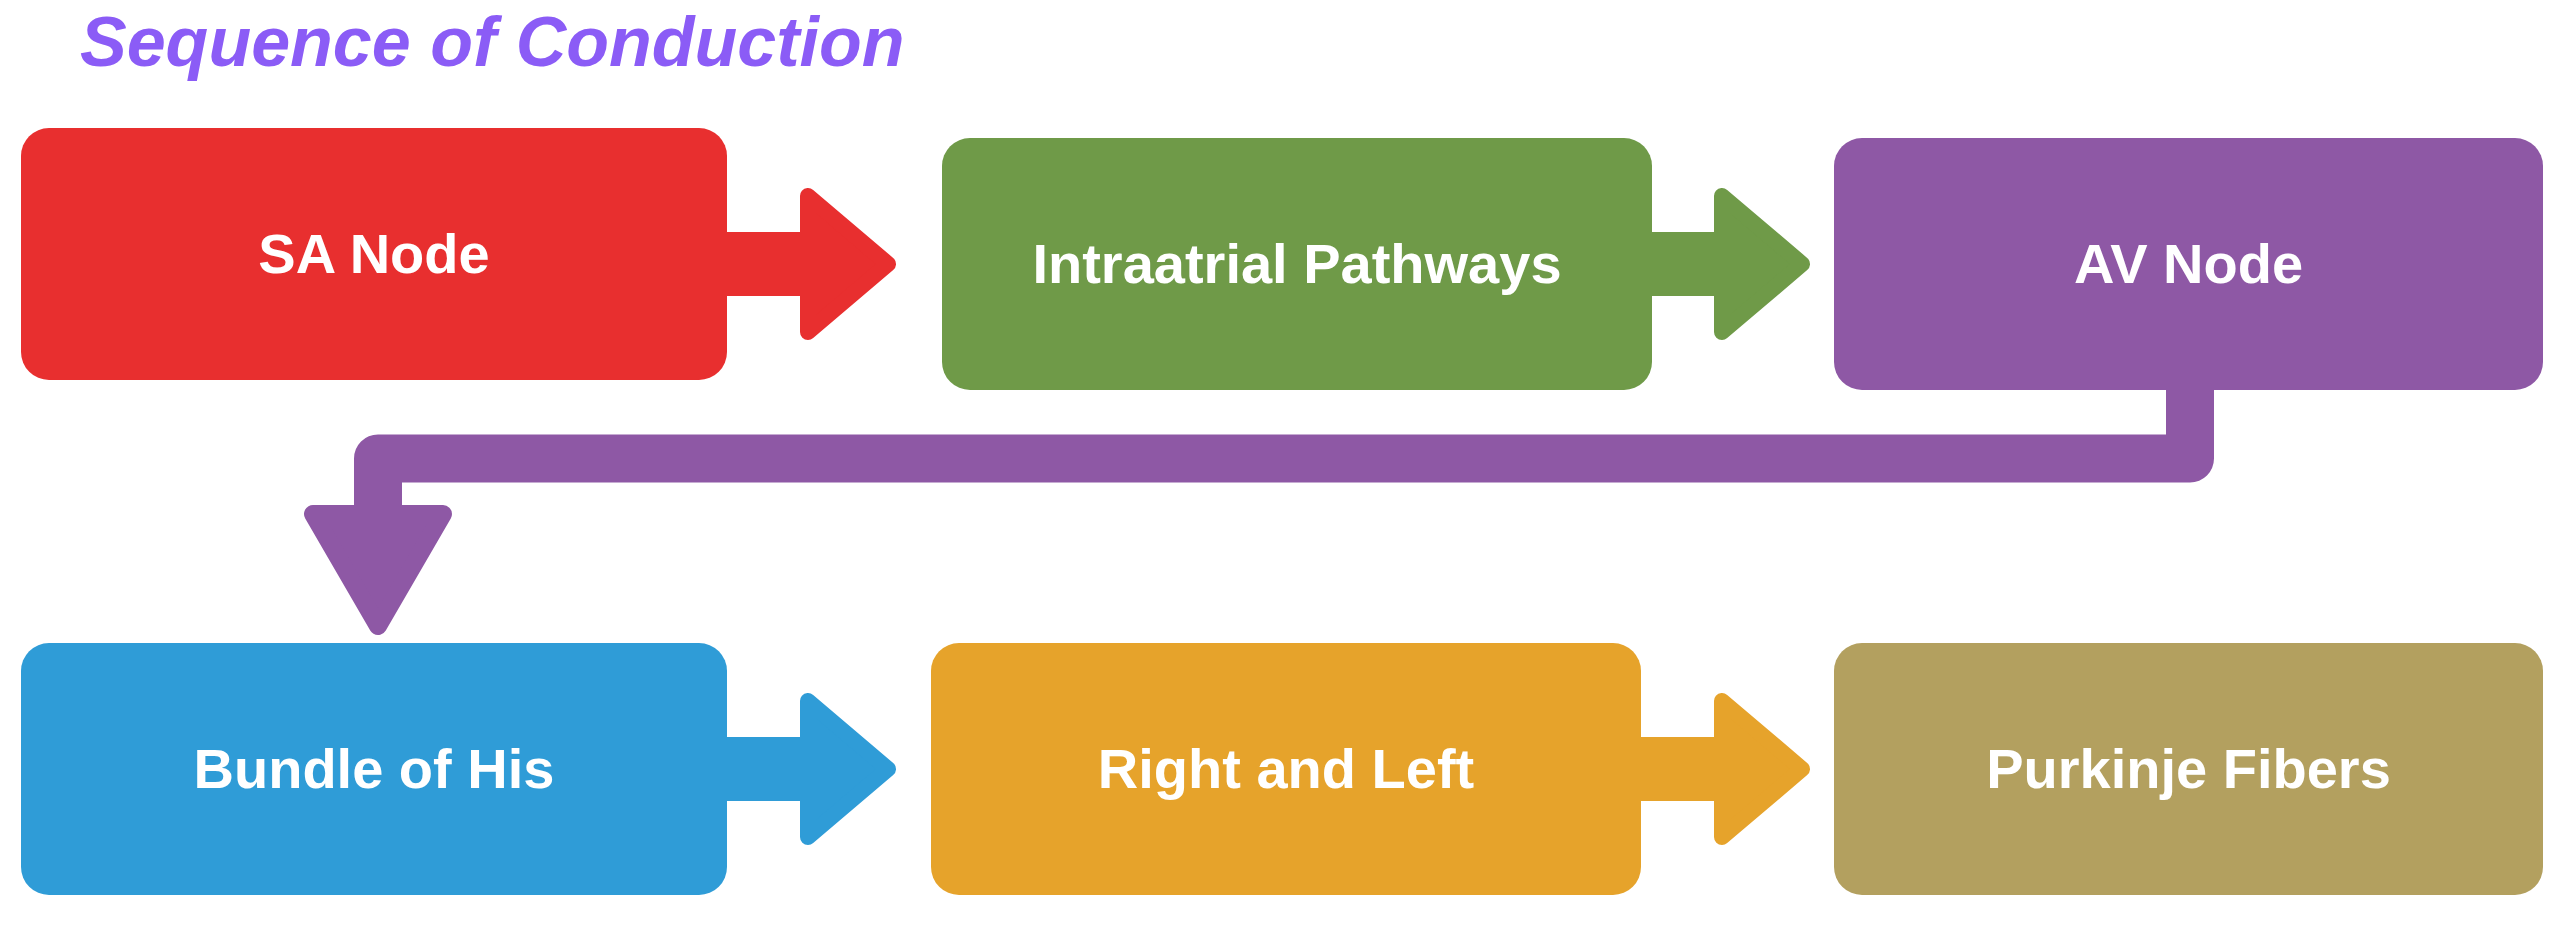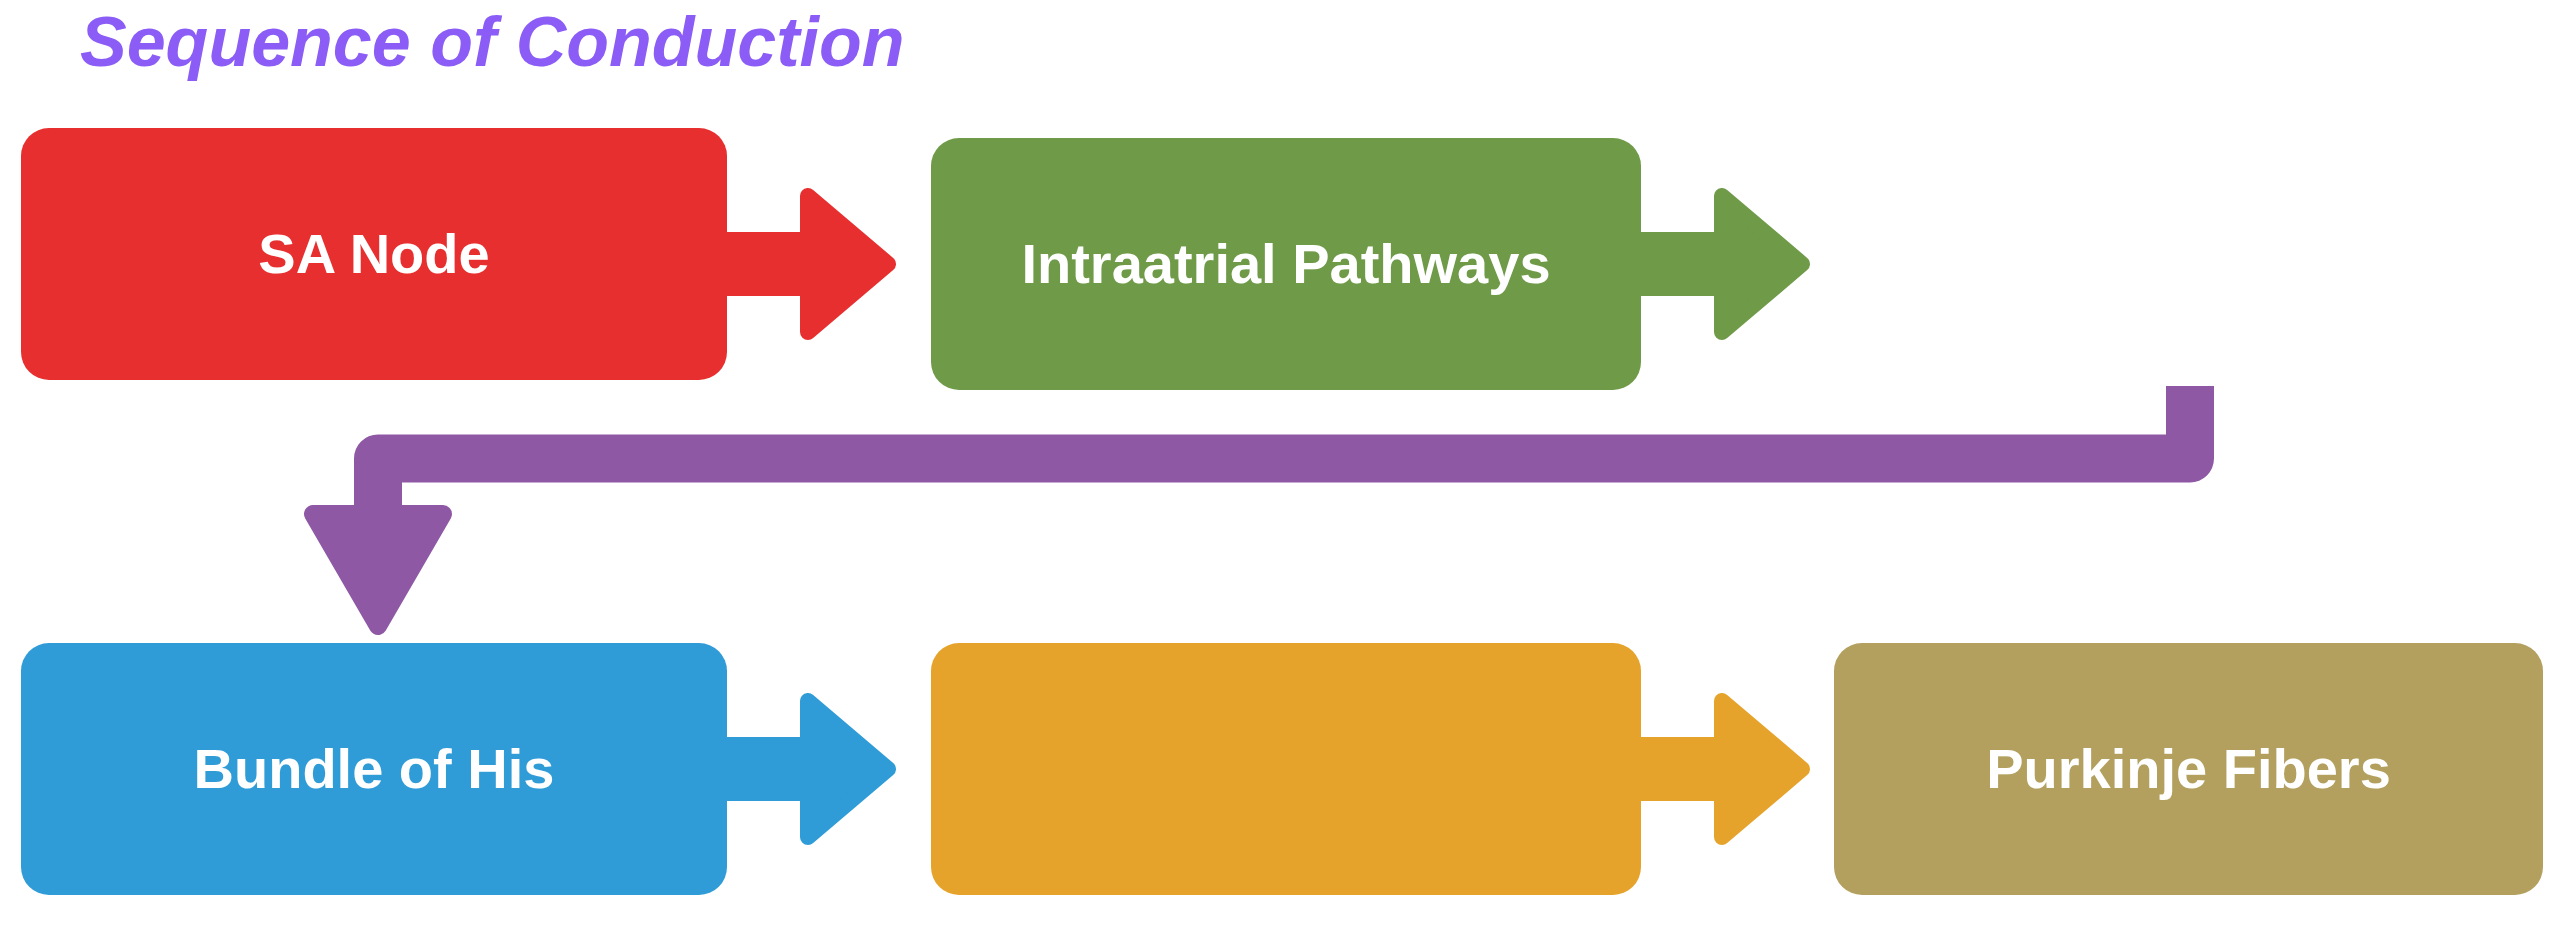--- a/index.html
+++ b/index.html
@@ -37,30 +37,33 @@
 </head>
 <body>
 
 <div class="canvas">
 
   <div class="diagram-title">Sequence of Conduction</div>
 
   <div class="node b0" style="background: rgb(232, 47, 47);">
     <span>SA Node</span>
   </div>
-  <div class="node b1" style="background: rgb(111, 154, 72);">
+  <div class="node b1" style="background: rgb(111, 154, 72); margin-left: 11px;">
     <span>Intraatrial Pathways</span>
+  </div>
+  <div class="node b2" style="background: rgb(142, 88, 165);">
+    <span>AV Node</span>
   </div>
 
   <div class="node b3" style="background: rgb(47, 156, 215);">
     <span>Bundle of His</span>
   </div>
   <div class="node b4" style="background: rgb(230, 163, 43);">
     <span>
-      <br>
+      <span>Right and Left</span><br>
     </span>
   </div>
   <div class="node b5" style="background: rgb(179, 160, 95);">
     <span>Purkinje Fibers</span>
   </div>
 
   <svg class="flow-arrow a0" viewBox="0 0 175 160" style="fill: rgb(232, 47, 47); stroke: rgb(232, 47, 47);">
     <rect x="0" y="48" width="88" height="64" stroke="none"></rect>
     <polygon points="84,12 84,148 164,80" stroke-width="16" stroke-linejoin="round"></polygon>
   </svg>

